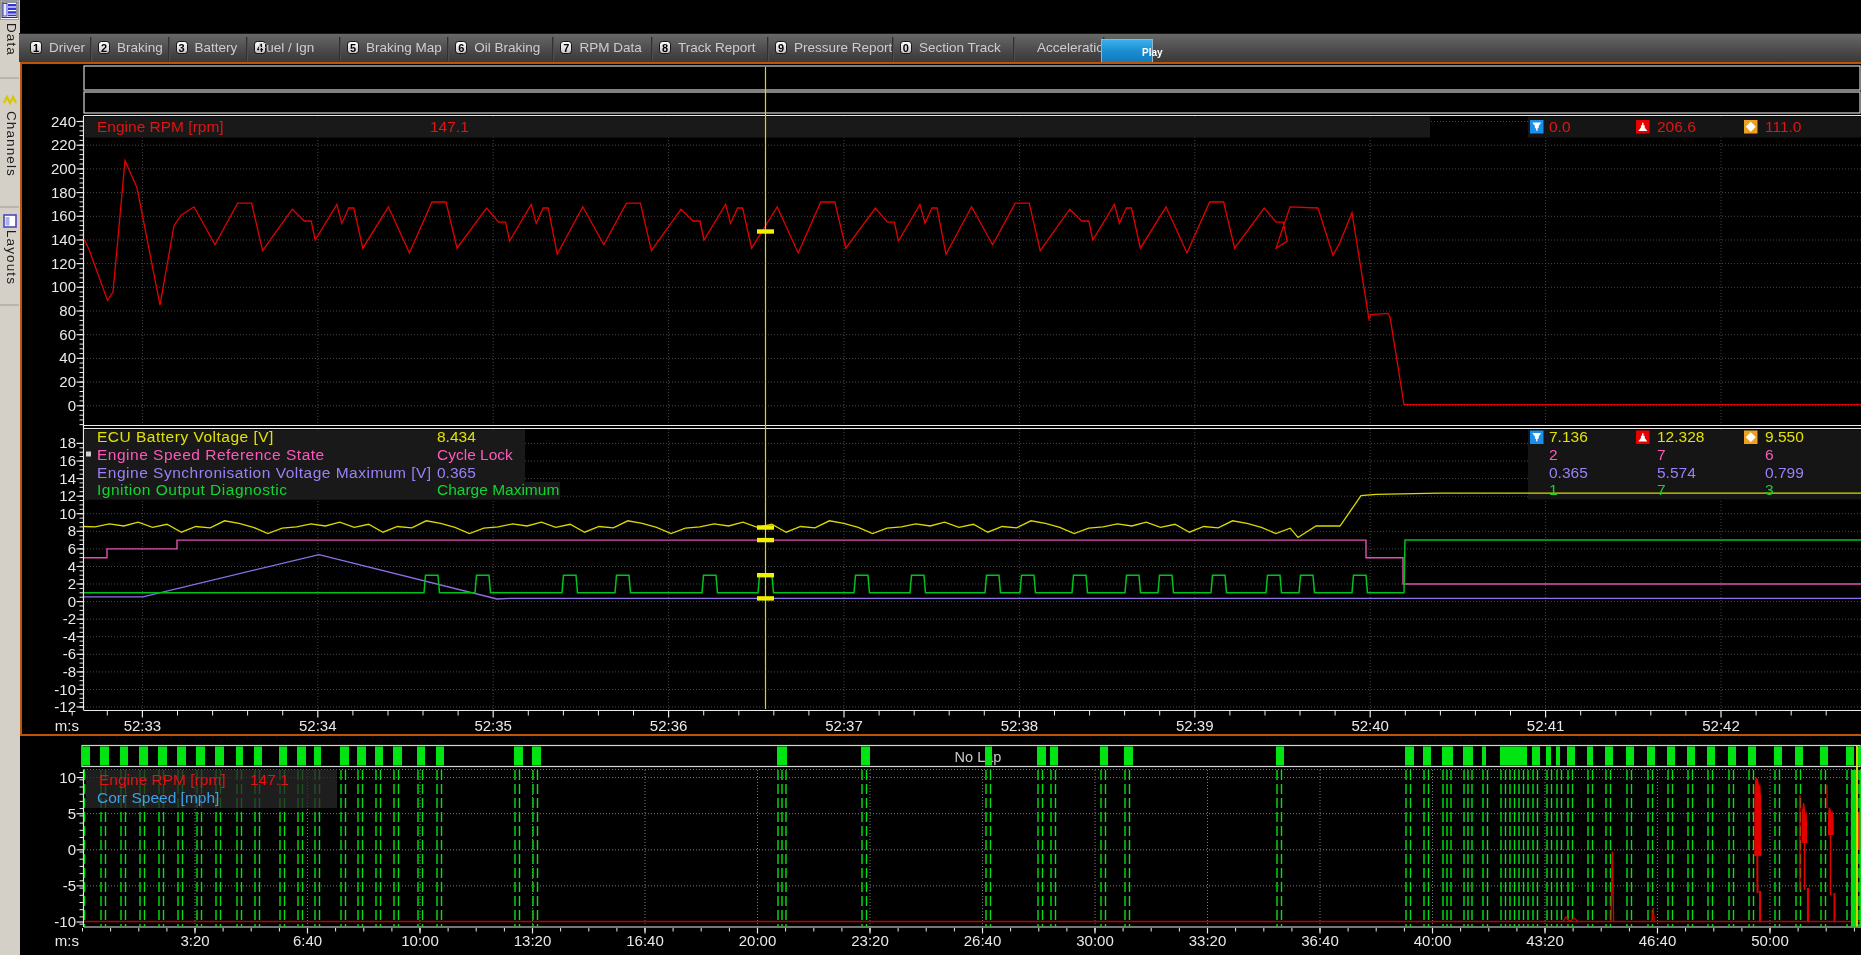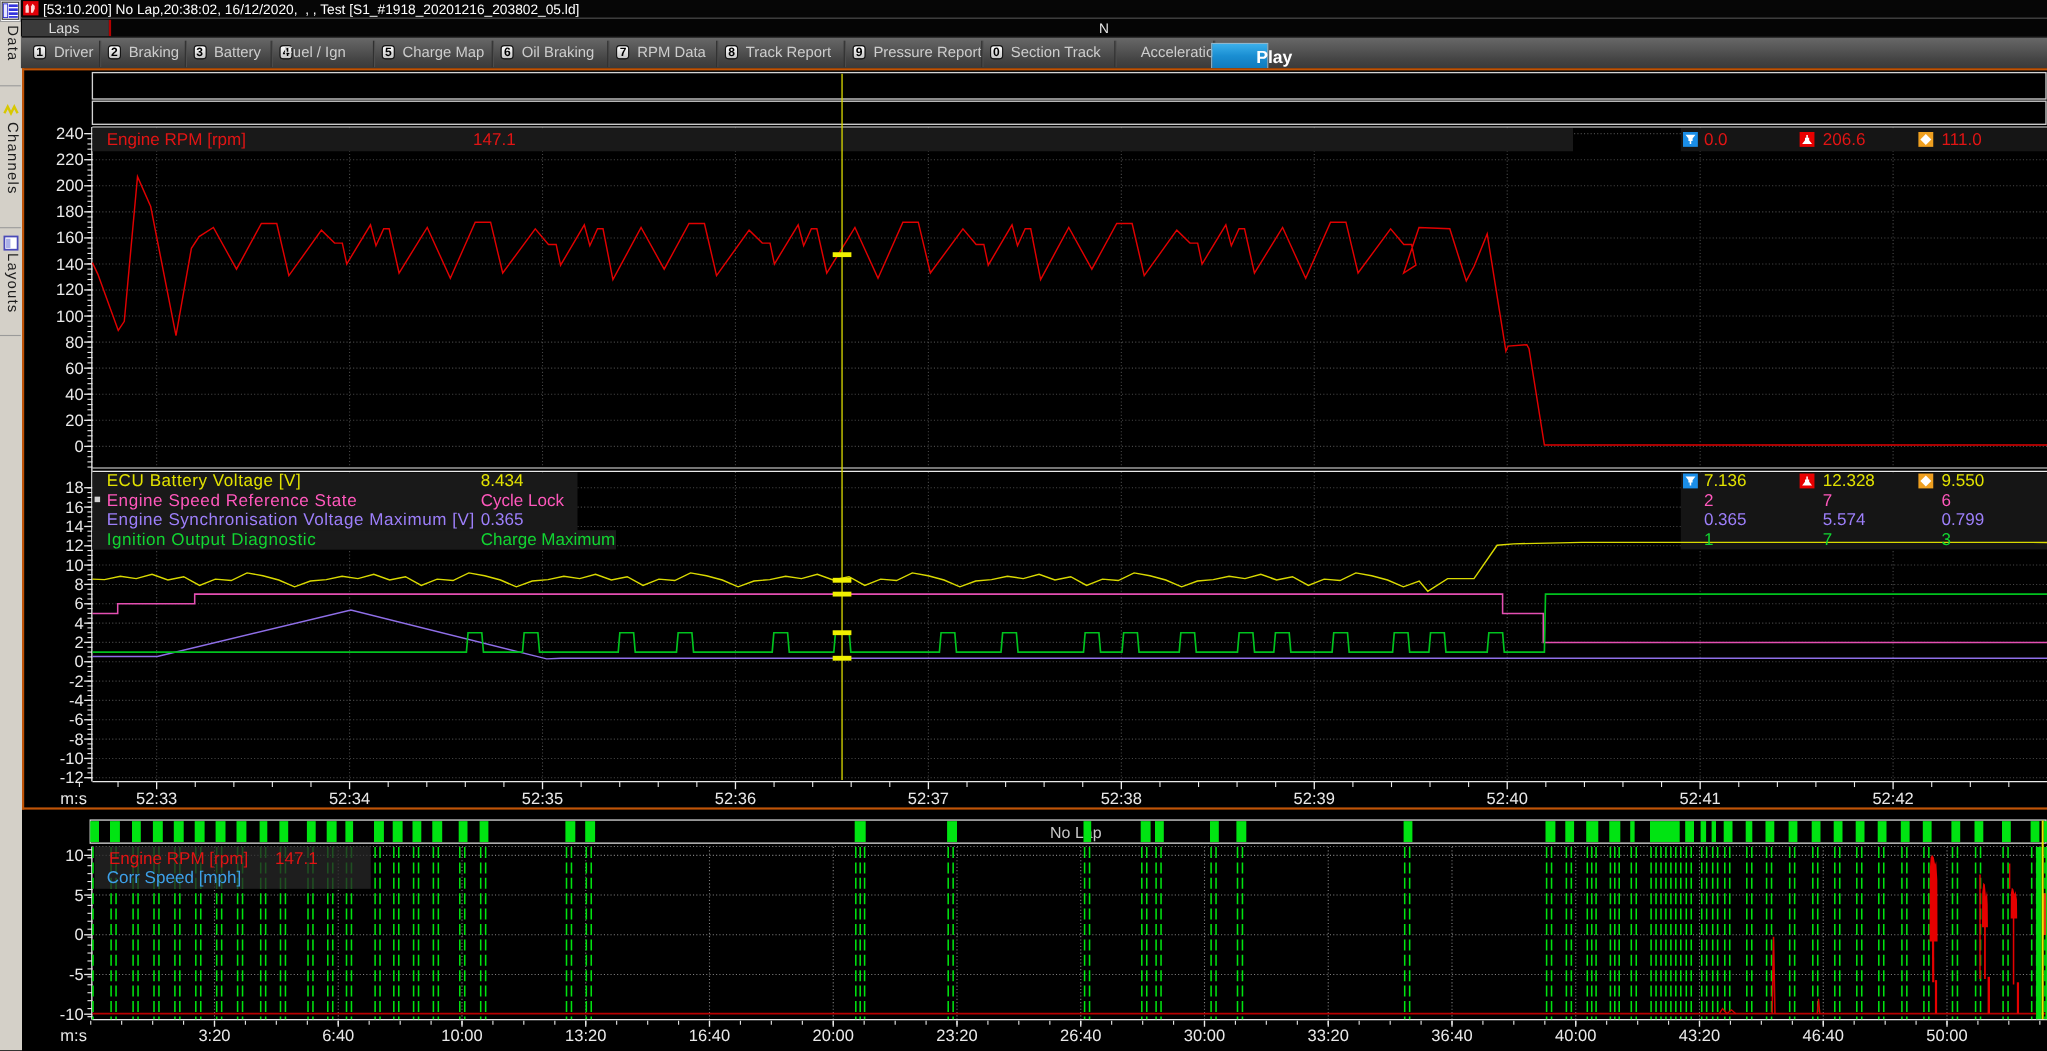--- a/index.html
+++ b/index.html
@@ -23,21 +23,21 @@
 .tab { position:absolute; top:0; height:28px; }
 .tab .badge { position:absolute; left:8px; top:7px; width:12px; height:13px;
   background:linear-gradient(#ffffff,#c4c4c4); border:1px solid #161616; border-radius:3.5px;
   color:#000; font-size:11px; font-weight:bold; text-align:center; line-height:12px; }
 .tab .tlabel { position:absolute; left:27px; top:6px; color:#cdcdcd; font-size:13.5px; white-space:nowrap; }
 .tab:first-child .tlabel { }
 .tabsep { position:absolute; top:3px; width:1px; height:24px; background:#303030;
   box-shadow:1px 0 0 #4e4e4e; }
 .playtab { position:absolute; left:1082px; top:5px; width:52px; height:26px;
   background:linear-gradient(#3cb0ea,#1a8ed2 45%,#0f77b8); border:1px solid #8fb6cc;
-  color:#fff; font-weight:bold; font-size:16px; text-align:center; line-height:25px;padding-left:40px; }
+  color:#fff; font-weight:bold; font-size:10px; text-align:center; line-height:25px;padding-left:40px; }
 #panel { position:absolute; left:20px; top:62px; width:1841px; height:674px; background:#000;
   border-left:2px solid #bf5408; border-top:2px solid #bf5408; border-bottom:2px solid #bf5408; }
 svg.overlay { position:absolute; left:0; top:0; }
 </style></head>
 <body>
 <div id="root">
   <div id="sidebar">
     <svg width="20" height="310">
       <rect x="0.5" y="0.5" width="18" height="19" fill="#fff" stroke="#9a9a9a"></rect>
       <rect x="2" y="2" width="15" height="15.5" fill="#fff" stroke="#333"></rect>
@@ -52,33 +52,20 @@
       <rect x="4" y="215" width="12" height="12" fill="#fff" stroke="#4a4ab8" stroke-width="1.6"></rect>
       <rect x="5.5" y="217" width="4" height="8.5" fill="#aab0e8"></rect>
       <line x1="0" y1="78" x2="19" y2="78" stroke="#9a9a9a"></line>
       <line x1="0" y1="207" x2="19" y2="207" stroke="#9a9a9a"></line>
       <line x1="0" y1="305" x2="19" y2="305" stroke="#9a9a9a"></line>
     </svg>
     <div class="vtab" style="top:23px;">Data</div>
     <div class="vtab" style="top:111px;">Channels</div>
     <div class="vtab" style="top:230px;">Layouts</div>
   </div>
-  <div id="titlebar">
-    <div id="mticon"><svg width="14" height="13">
-          <path d="M2.2 10.5 L2.2 4.5 L4 2.5 L5.2 5 L5.2 10.5 Z" fill="#ffe0e0" opacity="0.95"></path>
-          <path d="M7.2 10.5 L7.2 5 L8.6 2.5 L10.6 4.5 L10.6 7 L9 10.5 Z" fill="#ffe0e0" opacity="0.95"></path>
-        </svg></div>
-    <div class="ttext">[53:10.200] No Lap,20:38:02, 16/12/2020,&nbsp; , , Test [S1_#1918_20201216_203802_05.ld]</div>
-  </div>
-  <div id="lapsrow">
-    <div class="seg"></div>
-      <div class="redln"></div>
-    <div class="lb">Laps</div>
-      <div class="nn">N</div>
-  </div>
   <div id="tabbar">
 <div class="tab" style="left:3px;width:68px;">
         <span class="badge">1</span>
         <span class="tlabel" style="left:27px">Driver</span>
       </div>
 <div class="tabsep" style="left:71.0px;"></div>
 <div class="tab" style="left:71px;width:77.5px;">
         <span class="badge">2</span>
         <span class="tlabel" style="left:27px">Braking</span>
       </div>
@@ -88,21 +75,21 @@
         <span class="tlabel" style="left:27px">Battery</span>
       </div>
 <div class="tabsep" style="left:227.0px;"></div>
 <div class="tab" style="left:227px;width:93px;">
         <span class="badge">4</span>
         <span class="tlabel" style="left:12px">Fuel / Ign</span>
       </div>
 <div class="tabsep" style="left:320.0px;"></div>
 <div class="tab" style="left:320px;width:108.30000000000001px;">
         <span class="badge">5</span>
-        <span class="tlabel" style="left:27px">Charge Map</span>
+        <span class="tlabel" style="left:27px">Braking Map</span>
       </div>
 <div class="tabsep" style="left:428.3px;"></div>
 <div class="tab" style="left:428.3px;width:105.09999999999997px;">
         <span class="badge">6</span>
         <span class="tlabel" style="left:27px">Oil Braking</span>
       </div>
 <div class="tabsep" style="left:533.4px;"></div>
 <div class="tab" style="left:533.4px;width:98.60000000000002px;">
         <span class="badge">7</span>
         <span class="tlabel" style="left:27px">RPM Data</span>

